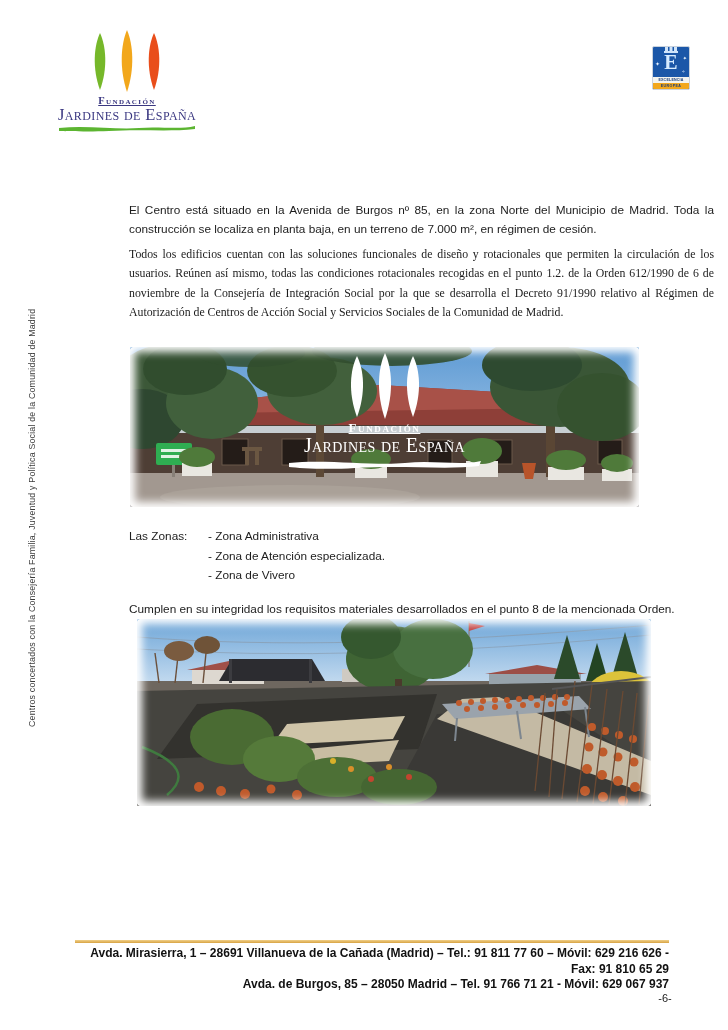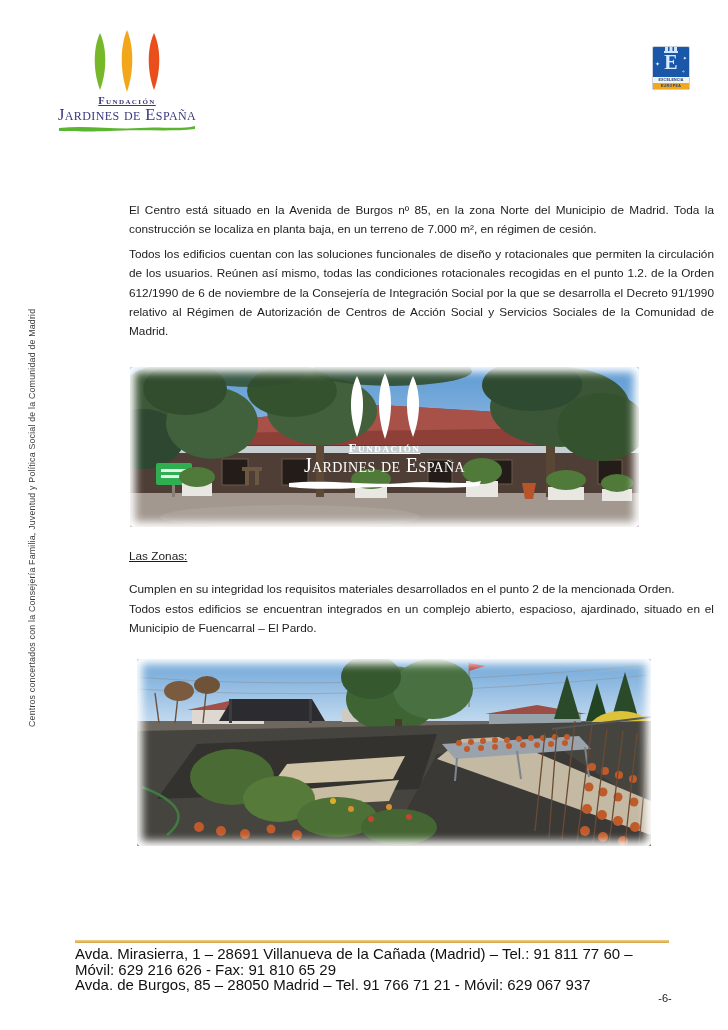--- a/index.html
+++ b/index.html
@@ -72,25 +72,25 @@
     white-space:nowrap;
   }
 
   
   .content{
     position:absolute;left:129px;top:158px;width:585px;
     font-size:11.8px;line-height:19.4px;text-align:justify;margin-top:43px;
   }
   .content p{margin:0;}
   .p1{margin-bottom:5px !important;}
-  .p2{margin-bottom:25px !important;}
+  .p2{margin-bottom:25px !important;font-family:Liberation Serif, serif;}
   .p4{margin-bottom:21px !important;}
 
   .zones{display:flex;margin:0 0 14px 0;}
-  .zones-label{width:79px;flex:none;text-decoration:underline;}
+  .zones-label{width:79px;flex:none;}
   .zone-item{display:block;}
 
   .photo{
     position:relative;border-radius:2px;overflow:hidden;
   }
   .photo svg{display:block;}
   .photo::after{
     content:"";position:absolute;inset:0;pointer-events:none;
     box-shadow:inset 0 0 9px 5px #ffffff;border-radius:3px;
   }
@@ -104,21 +104,21 @@
   .photo1-logo .brand1{color:#ffffff;font-size:13px;letter-spacing:1.6px;line-height:14px;}
   .photo1-logo .brand2{color:#ffffff;font-size:20px;line-height:21px;}
 
   
   .footer-rule{
     position:absolute;left:75px;top:940px;width:594px;height:3px;
     background:linear-gradient(to bottom,#f0d08a,#d8a342);
   }
   .footer{
     position:absolute;left:75px;top:946px;width:594px;
-    text-align:left;font-size:15px;line-height:15.6px;color:#111111;
+    text-align:right;font-size:12px;line-height:15.6px;color:#111111;font-weight:bold;
   }
   .page-number{
     position:absolute;left:648px;top:992px;width:34px;
     text-align:center;font-size:11px;color:#222;
   }
 </style>
 </head>
 <body>
 
 <div class="page">
@@ -229,24 +229,28 @@
         <div class="brand1">Fundación</div>
         <div class="brand2">Jardines de España</div>
         <svg width="200" height="12" viewBox="0 0 200 12" style="display:block;margin:2px auto 0 auto;">
           <path d="M4 5 C40 1 90 8 120 5 C150 2 175 8 196 3 L194 8 C160 12 120 7 70 10 C40 12 14 10 4 9 Z" fill="#ffffff"></path>
         </svg>
       </div>
     </figure>
 
     <div class="zones">
       <div class="zones-label">Las Zonas:</div>
+      <div>
+        <span class="zone-item">- Zona Administrativa</span>
+        <span class="zone-item">- Zona de Atención especializada.</span>
+        <span class="zone-item">- Zona de Vivero</span>
+      </div>
     </div>
 
-    <p class="p3">Cumplen en su integridad los requisitos materiales desarrollados en el punto 2 de la mencionada Orden.</p>
-    <p class="p4">Todos estos edificios se encuentran integrados en un complejo abierto, espacioso, ajardinado, situado en el Municipio de Fuencarral – El Pardo.</p>
+    <p class="p3">Cumplen en su integridad los requisitos materiales desarrollados en el punto 8 de la mencionada Orden.</p>
 
     <figure class="photo photo2" style="margin-right:0;">
       <svg width="514" height="187" viewBox="0 0 514 187" preserveAspectRatio="none">
         <defs>
           <linearGradient id="sky2" x1="0" y1="0" x2="0" y2="1">
             <stop offset="0" stop-color="#6ea6d8"></stop>
               <stop offset="1" stop-color="#d8e7f5"></stop>
           </linearGradient>
         </defs>
         <rect width="514" height="80" fill="url(#sky2)"></rect>

